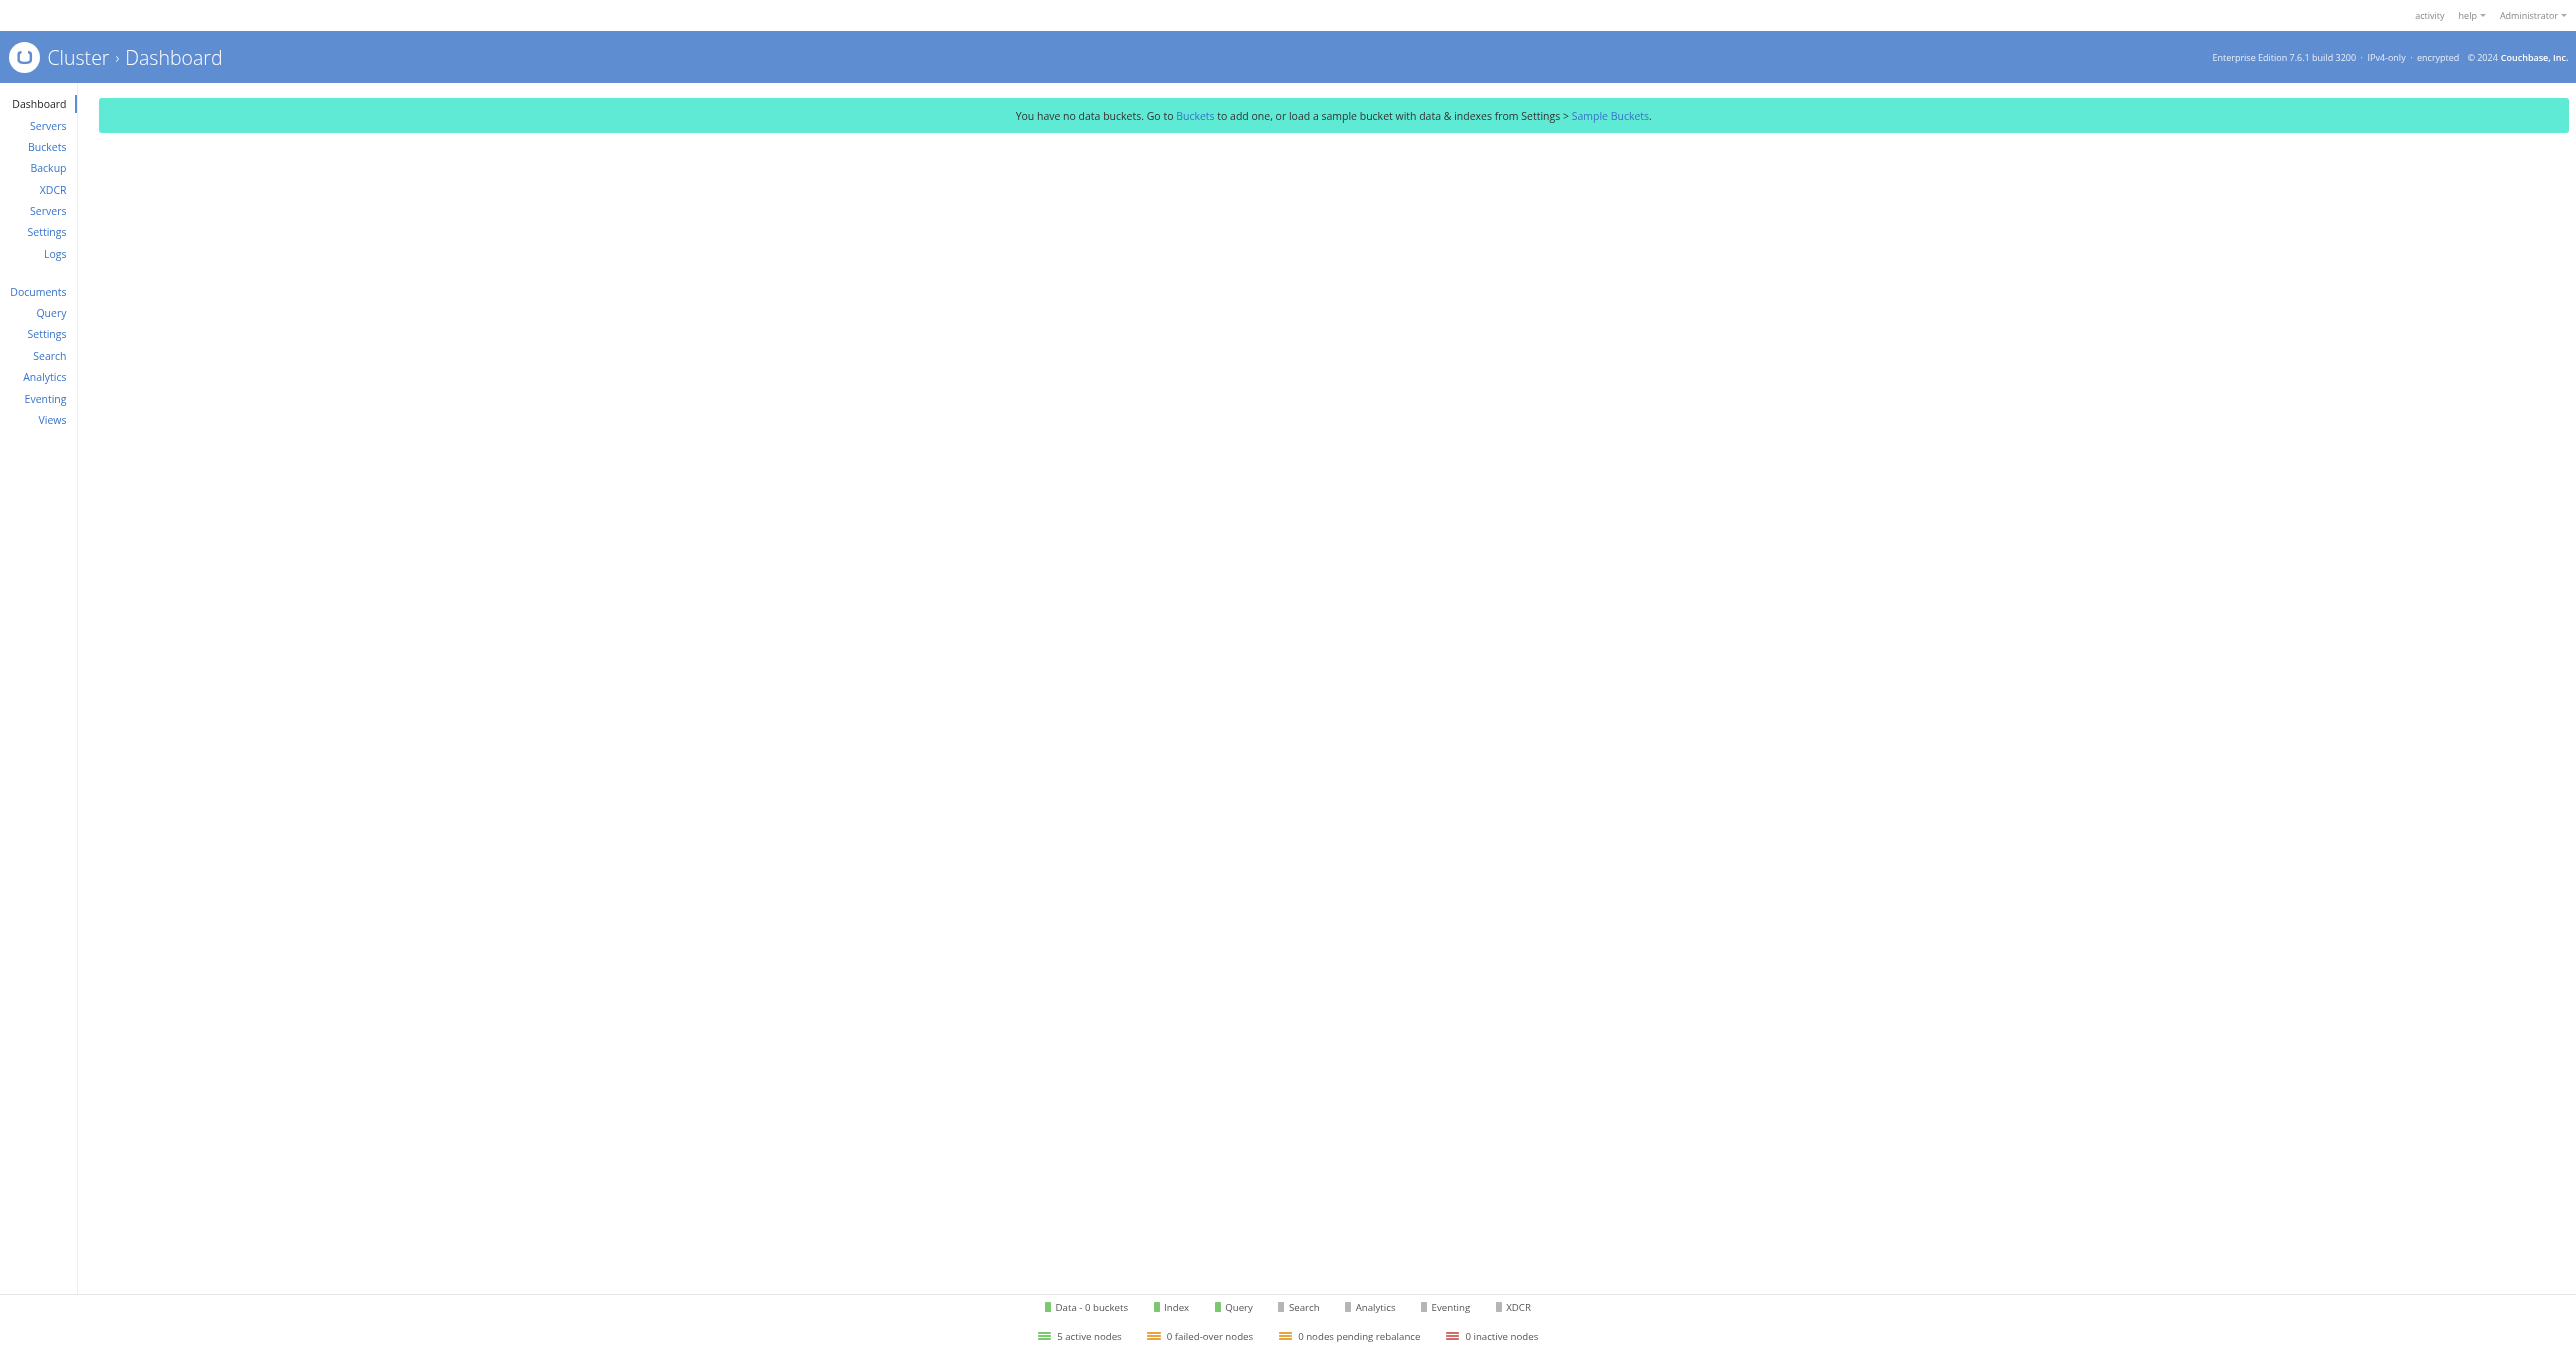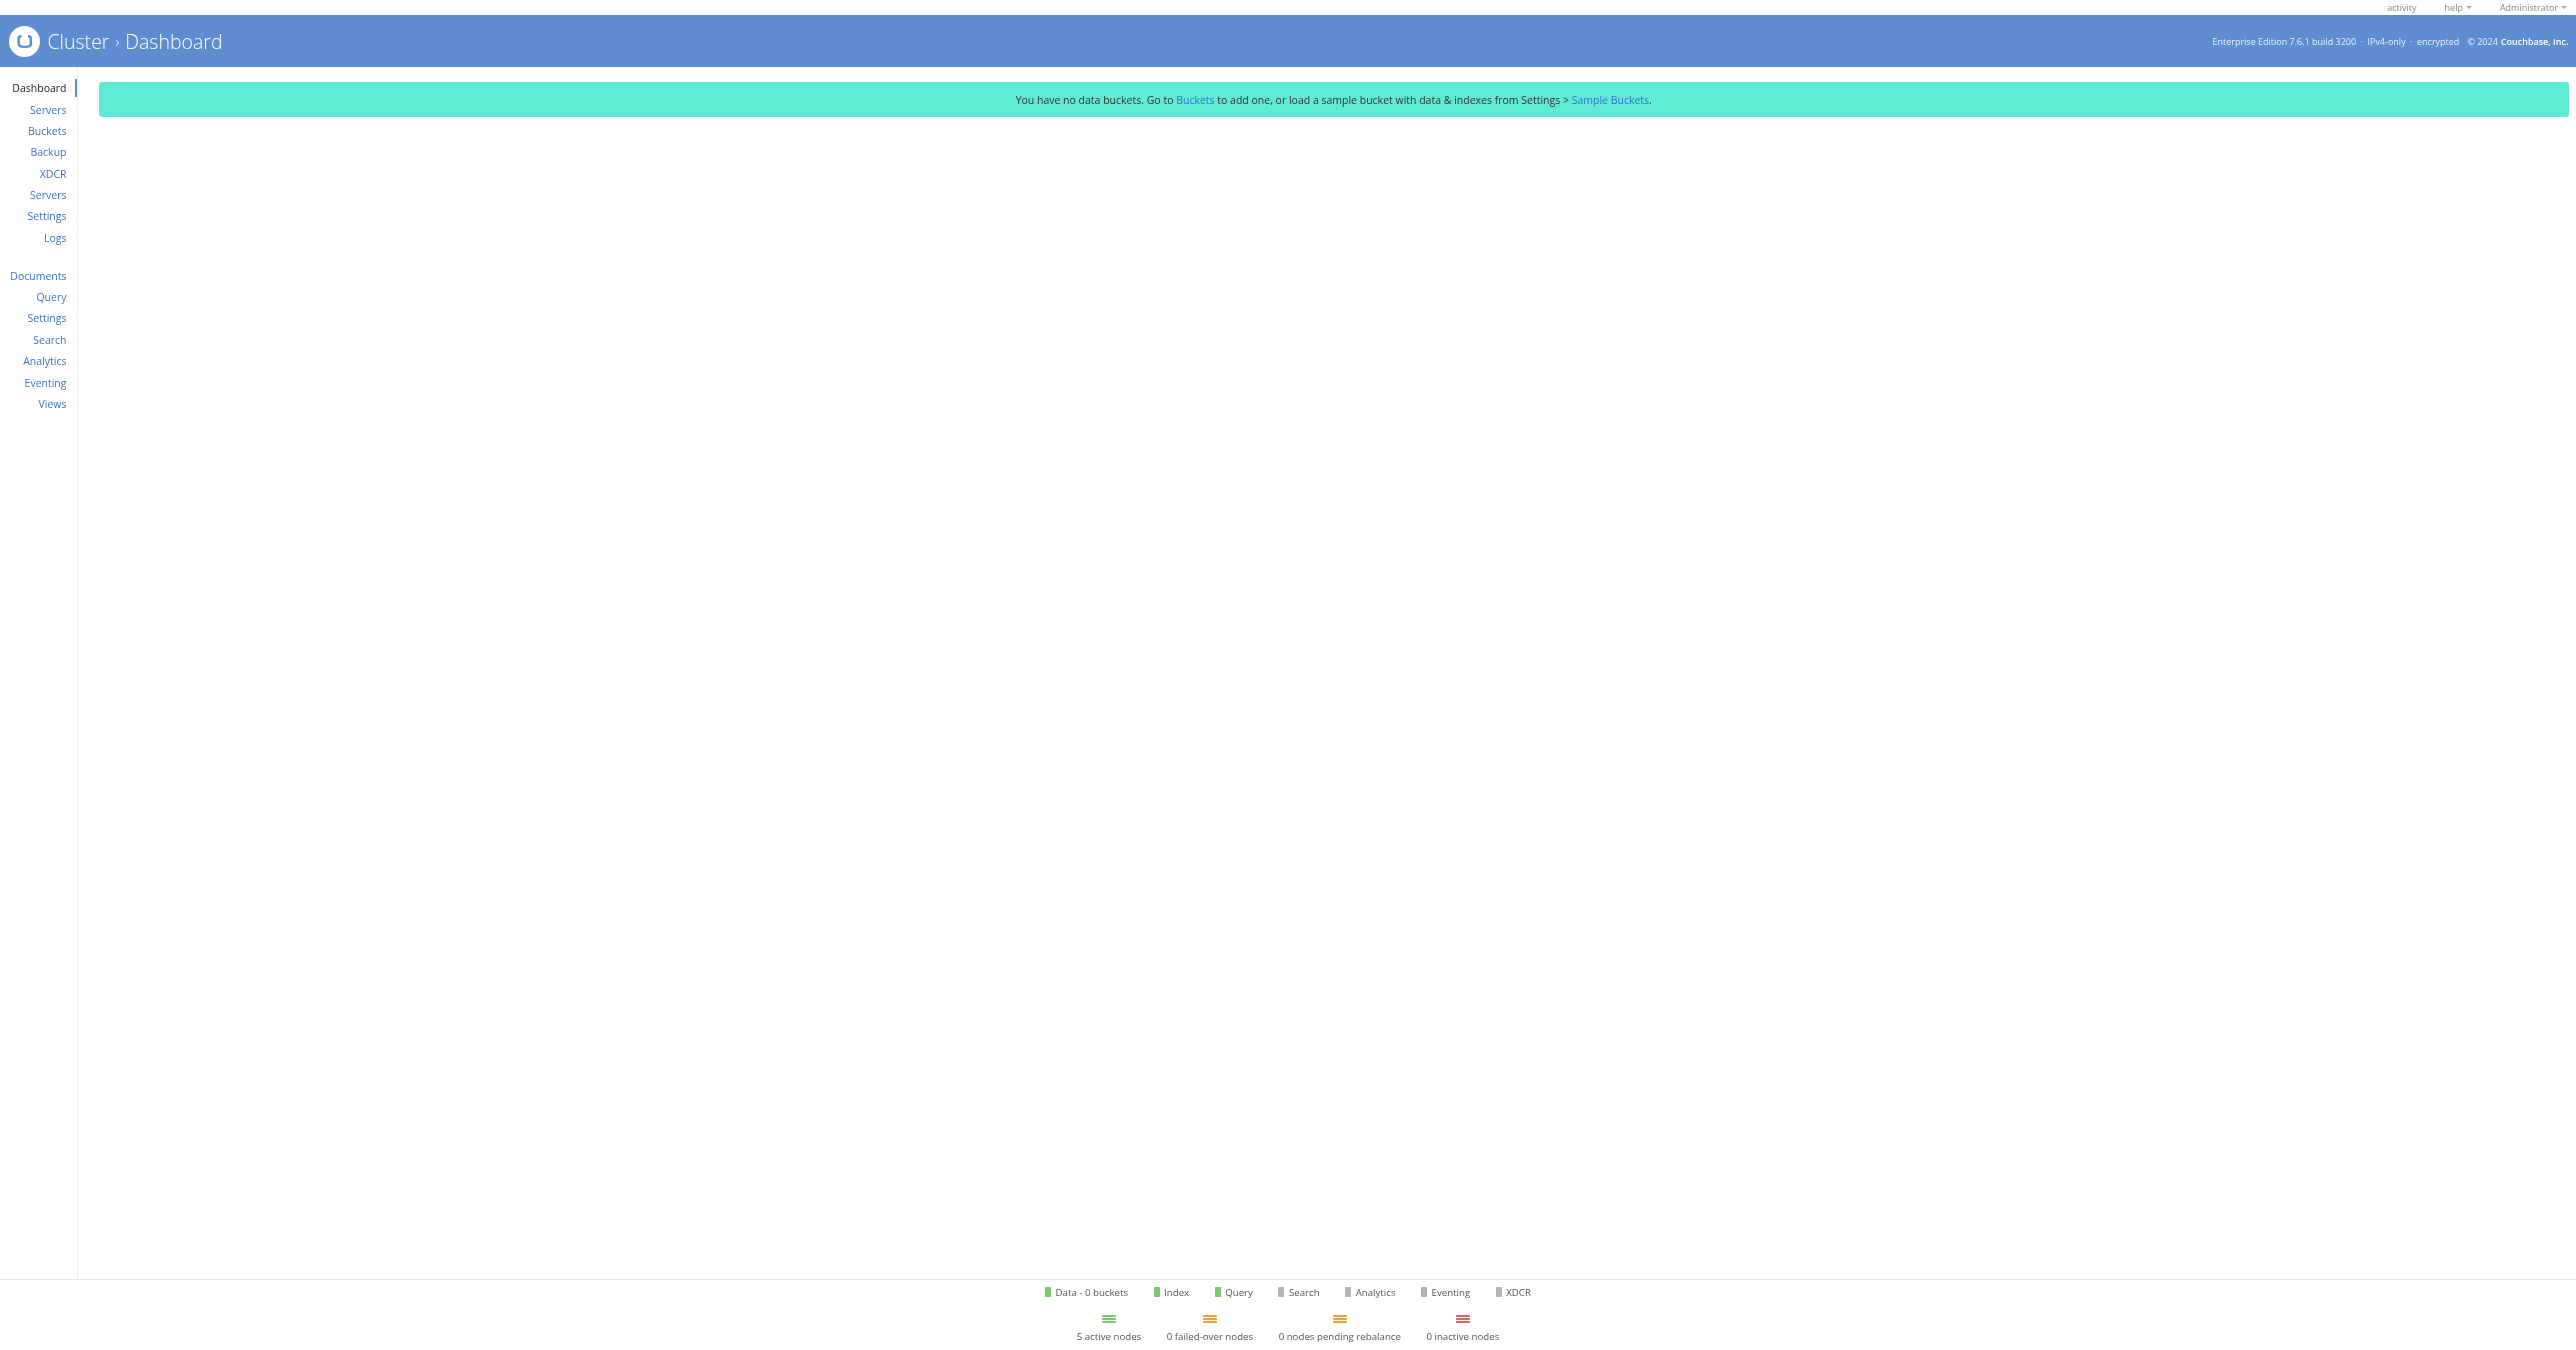--- a/index.html
+++ b/index.html
@@ -2,21 +2,21 @@
 <html><head>
 <meta charset="utf-8">
 <style>
   * { box-sizing: border-box; margin: 0; padding: 0; }
   html, body { height: 100%; font-family: "Open Sans", "Segoe UI", Arial, sans-serif; font-size: 9.7px; color: #333; }
   body { display: flex; flex-direction: column; min-height: 100vh; }
 
   
   .top-util {
     display: flex; justify-content: flex-end; align-items: center;
-    background: #fff; height: 15px; padding: 0 9px; gap: 28px;
+    background: #fff; height: 31px; padding: 0 9px; gap: 14px;
     font-size: 9px; color: #888;
   }
   .top-util .item { cursor: pointer; display: inline-flex; align-items: center; gap: 3px; }
   .caret-down { display: inline-block; width: 0; height: 0; border-left: 3px solid transparent; border-right: 3px solid transparent; border-top: 3.7px solid #aaa; }
 
   
   .header {
     background: #5e8dd1;
     color: #fff;
     display: flex; align-items: center; justify-content: space-between;
@@ -66,21 +66,21 @@
     border-top: 0.7px solid #e5e5e5;
     padding: 6px 0 7.5px 0;
     display: flex; flex-direction: column; align-items: center; gap: 16px;
     font-size: 9.7px; color: #555;
   }
   .footer-row { display: flex; gap: 25.5px; align-items: center; }
   .service { display: inline-flex; align-items: center; gap: 4.5px; }
   .svc-box { width: 6px; height: 10.5px; border-radius: 0.7px; display: inline-block; }
   .svc-green { background: #7bc96f; }
   .svc-gray  { background: #b5b5b5; }
-  .node-stat { display: inline-flex; align-items: center; gap: 6px; flex-direction: column; }
+  .node-stat { display: inline-flex; align-items: center; gap: 6px; }
   .node-icon { width: 13.5px; height: 9px; display: inline-block; position: relative; }
   .node-icon span { position: absolute; left: 0; right: 0; height: 2.2px; border-radius: 0.7px; }
   .node-icon span:nth-child(1){ top:0; }
   .node-icon span:nth-child(2){ top:3.4px; }
   .node-icon span:nth-child(3){ top:6.7px; }
   .ni-green span { background: #7bc96f; }
   .ni-orange span { background: #e8a33d; }
   .ni-red span { background: #d36a6a; }
 </style>
 </head>

